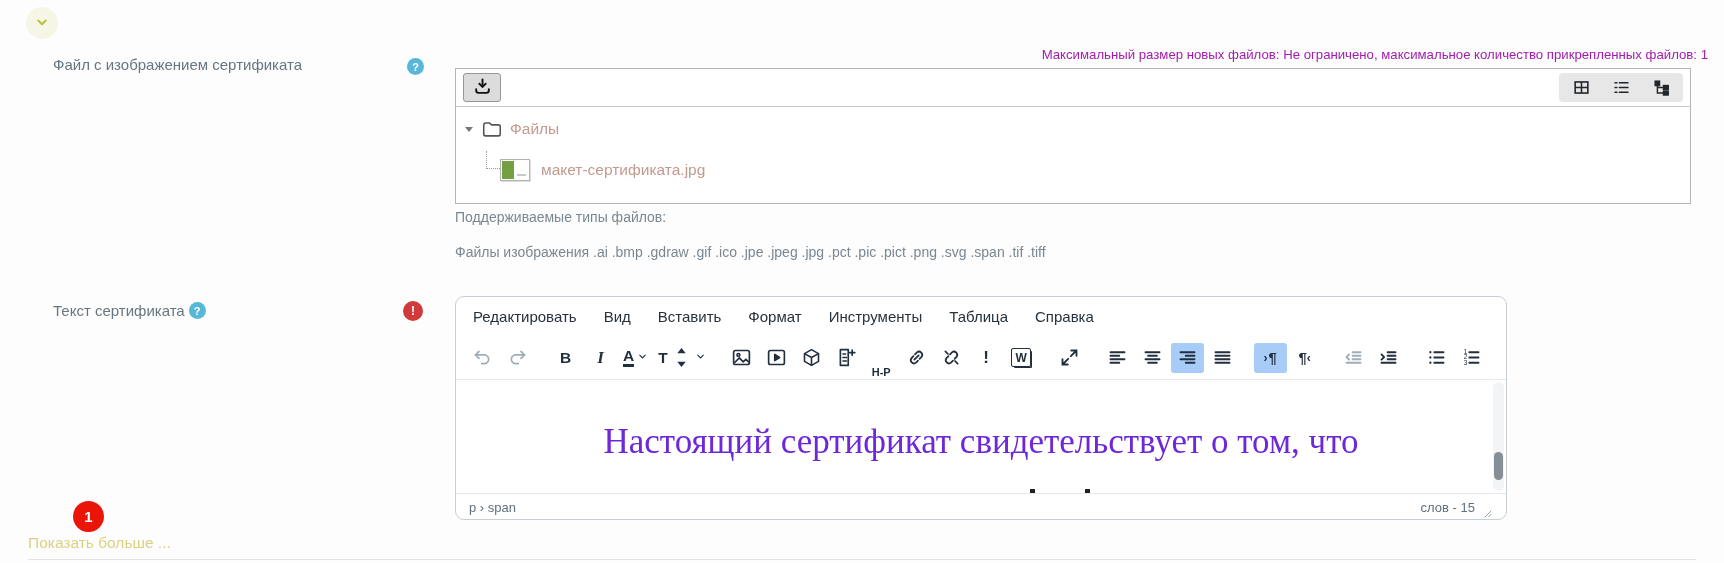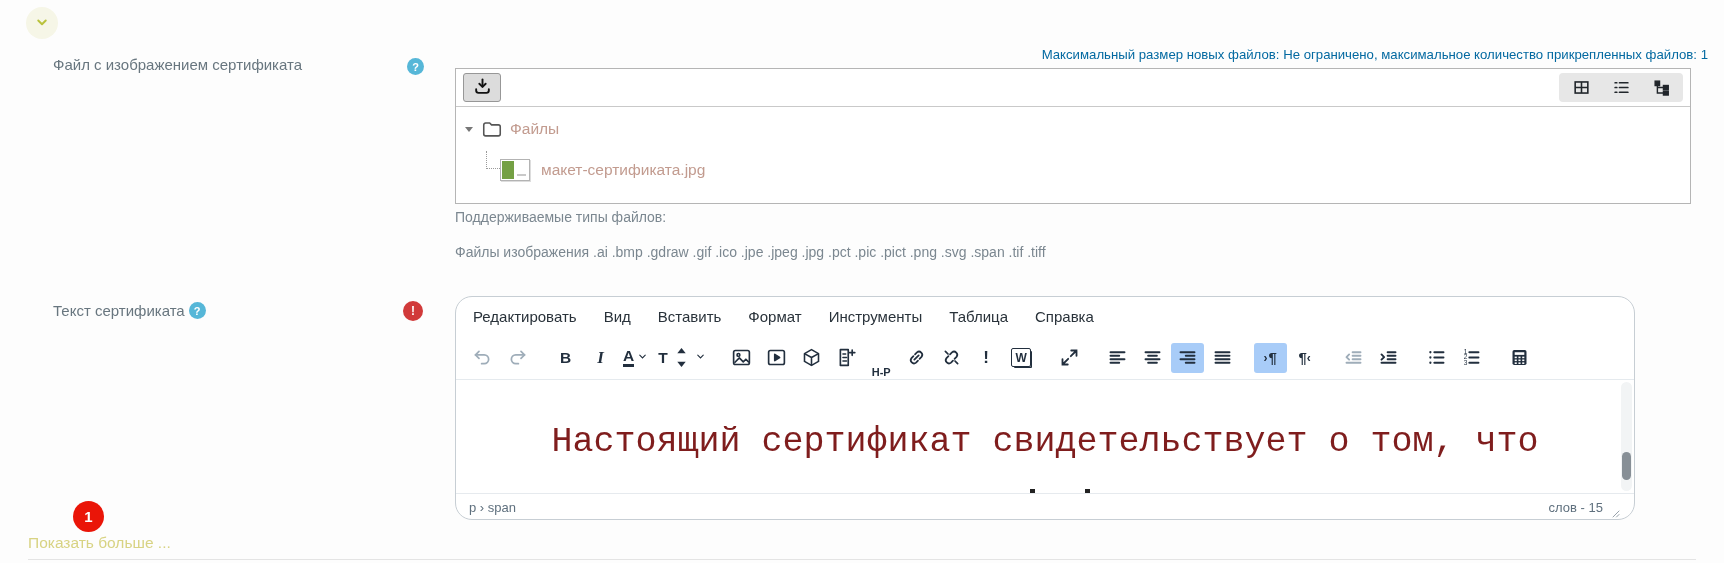--- a/index.html
+++ b/index.html
@@ -16,21 +16,21 @@
   
   .field-label { position:absolute; font-size:15px; color:#68767f; display:flex; align-items:center; gap:4px; }
   .lbl-file { left:53px; top:56px; }
   .lbl-text { left:53px; top:302px; }
   .help-icon { width:17px; height:17px; border-radius:50%; background:#56b7d8; color:#fff; font-size:11px; font-weight:700;
     display:inline-flex; align-items:center; justify-content:center; cursor:pointer; flex:0 0 auto; }
   .help-file { position:absolute; left:407px; top:58px; }
   .req-icon { position:absolute; left:403px; top:301px; width:20px; height:20px; border-radius:50%; background:#d13a3a;
     color:#fff; font-size:12px; font-weight:700; display:flex; align-items:center; justify-content:center; }
 
-  .max-info { position:absolute; right:16px; top:47px; font-size:13.2px; color:#0369a1; }
+  .max-info { position:absolute; right:16px; top:47px; font-size:13.2px; color:#a21caf; }
 
   
   .filemanager { position:absolute; left:455px; top:68px; width:1236px; height:136px; border:1px solid #b5b5b5; background:#fff; }
   .fm-toolbar { height:38px; border-bottom:1px solid #c9c9c9; display:flex; align-items:center; justify-content:space-between; padding:0 7px; }
   .fm-upload-btn { width:38px; height:29px; background:#dcdcdc; border:1px solid #979797; border-radius:3px;
     display:flex; align-items:center; justify-content:center; cursor:pointer; }
   .fm-upload-btn svg { width:19px; height:19px; color:#111; }
   .fm-views { background:#e7e7e7; border-radius:4px; height:29px; display:flex; align-items:center; gap:20px; padding:0 12px; }
   .fm-view-btn { background:none; border:none; width:20px; height:20px; display:flex; align-items:center; justify-content:center; cursor:pointer; color:#21262b; }
   .fm-view-btn svg { width:19px; height:19px; }
@@ -44,21 +44,21 @@
   .tree-child { position:relative; margin-left:36px; margin-top:17px; display:flex; align-items:center; gap:11px; cursor:pointer; }
   .connector { position:absolute; left:-14px; top:-8px; width:14px; height:18px; border-left:1px dotted #9a9a9a; border-bottom:1px dotted #9a9a9a; }
   .thumb { width:30px; height:22px; background:#fff; border:1px solid #b3b3b3; box-shadow:1px 1px 0 #ddd; position:relative; }
   .thumb .green { position:absolute; left:1px; top:1px; bottom:1px; width:42%; background:#74a044; }
   .thumb .line { position:absolute; right:3px; bottom:4px; width:9px; height:2px; background:#c9c9c9; }
 
   .types-label { position:absolute; left:455px; top:209px; font-size:14px; color:#7b8790; }
   .types-list  { position:absolute; left:455px; top:244px; font-size:14px; color:#7b8790; }
 
   
-  .editor { position:absolute; left:455px; top:296px; width:1180px; height:224px; border:1px solid #c7ced4; border-radius:17px; background:#fff; overflow:hidden; }
+  .editor { position:absolute; left:455px; top:296px; width:1052px; height:224px; border:1px solid #c7ced4; border-radius:9px; background:#fff; overflow:hidden; }
   .menubar { height:39px; display:flex; align-items:center; gap:27px; padding:0 17px; }
   .menu-item { font-size:15px; color:#29323a; cursor:pointer; background:none; border:none; font-family:inherit; }
   .toolbar { height:44px; display:flex; align-items:center; padding:0 10px; border-bottom:1px solid #e5eaee; }
   .grp { display:flex; align-items:center; gap:2px; margin-right:15px; }
   .tb { width:33px; height:30px; border:none; background:none; border-radius:3px; color:#222f3e;
     display:flex; align-items:center; justify-content:center; cursor:pointer; font-family:inherit; }
   .tb svg { width:21px; height:21px; }
   .tb.disabled { color:#9fadb9; }
   .tb.active { background:#a8ccf8; }
   .tb.split { width:auto; padding:0 4px; gap:3px; }
@@ -66,21 +66,21 @@
   .g { font-weight:700; font-size:15.5px; line-height:1; }
   .g.it { font-family:"Liberation Serif", serif; font-style:italic; font-weight:600; font-size:17px; }
   .g.a-under { border-bottom:3px solid #222f3e; padding-bottom:1px; }
   .g.small { font-size:11px; letter-spacing:0;margin-top:29px; }
   .g.para { font-size:15px; font-weight:700; }
   .arrow-mini { font-size:12px; font-weight:700; margin-right:1px; }
   .w-box { border:1.7px solid #222f3e; border-radius:2px; width:20px; height:19px; font-size:12px; font-weight:700;
     display:flex; align-items:center; justify-content:center; box-shadow:2px 2px 0 -1px #222f3e; }
 
   .content { position:relative; height:113px; background:#fff; overflow:hidden; cursor:text; }
-  .doc-line { text-align:center; font-family:Liberation Mono, monospace; font-size:35px; color:#7f1d1d; padding-top:42px; }
+  .doc-line { text-align:center; font-family:Liberation Serif, serif; font-size:35px; color:#6d28d9; padding-top:42px; }
   .clip-mark { position:absolute; width:5px; height:4px; background:#222; bottom:0; }
   .m1 { left:574px; } .m2 { left:629px; }
   .scroll-track { position:absolute; right:2px; top:2px; width:11px; height:109px; background:#f2f4f5; border-radius:6px; }
   .scroll-thumb { position:absolute; right:1px; top:70px; width:9px; height:28px; background:#878f96; border-radius:5px; cursor:grab; }
 
   .statusbar { height:27px; border-top:1px solid #e6eaee; display:flex; align-items:center; justify-content:space-between; padding:8px 13px; position:relative; }
   .sb-path { font-size:13px; color:#5f707e; background:none; border:none; cursor:pointer; font-family:inherit; }
   .sb-right { display:flex; align-items:center; gap:6px; }
   .sb-words { font-size:13px; color:#5f707e; background:none; border:none; cursor:pointer; font-family:inherit; }
   .resize-handle { width:12px; height:12px; color:#97a1aa; cursor:nwse-resize; margin-top:8px; }

